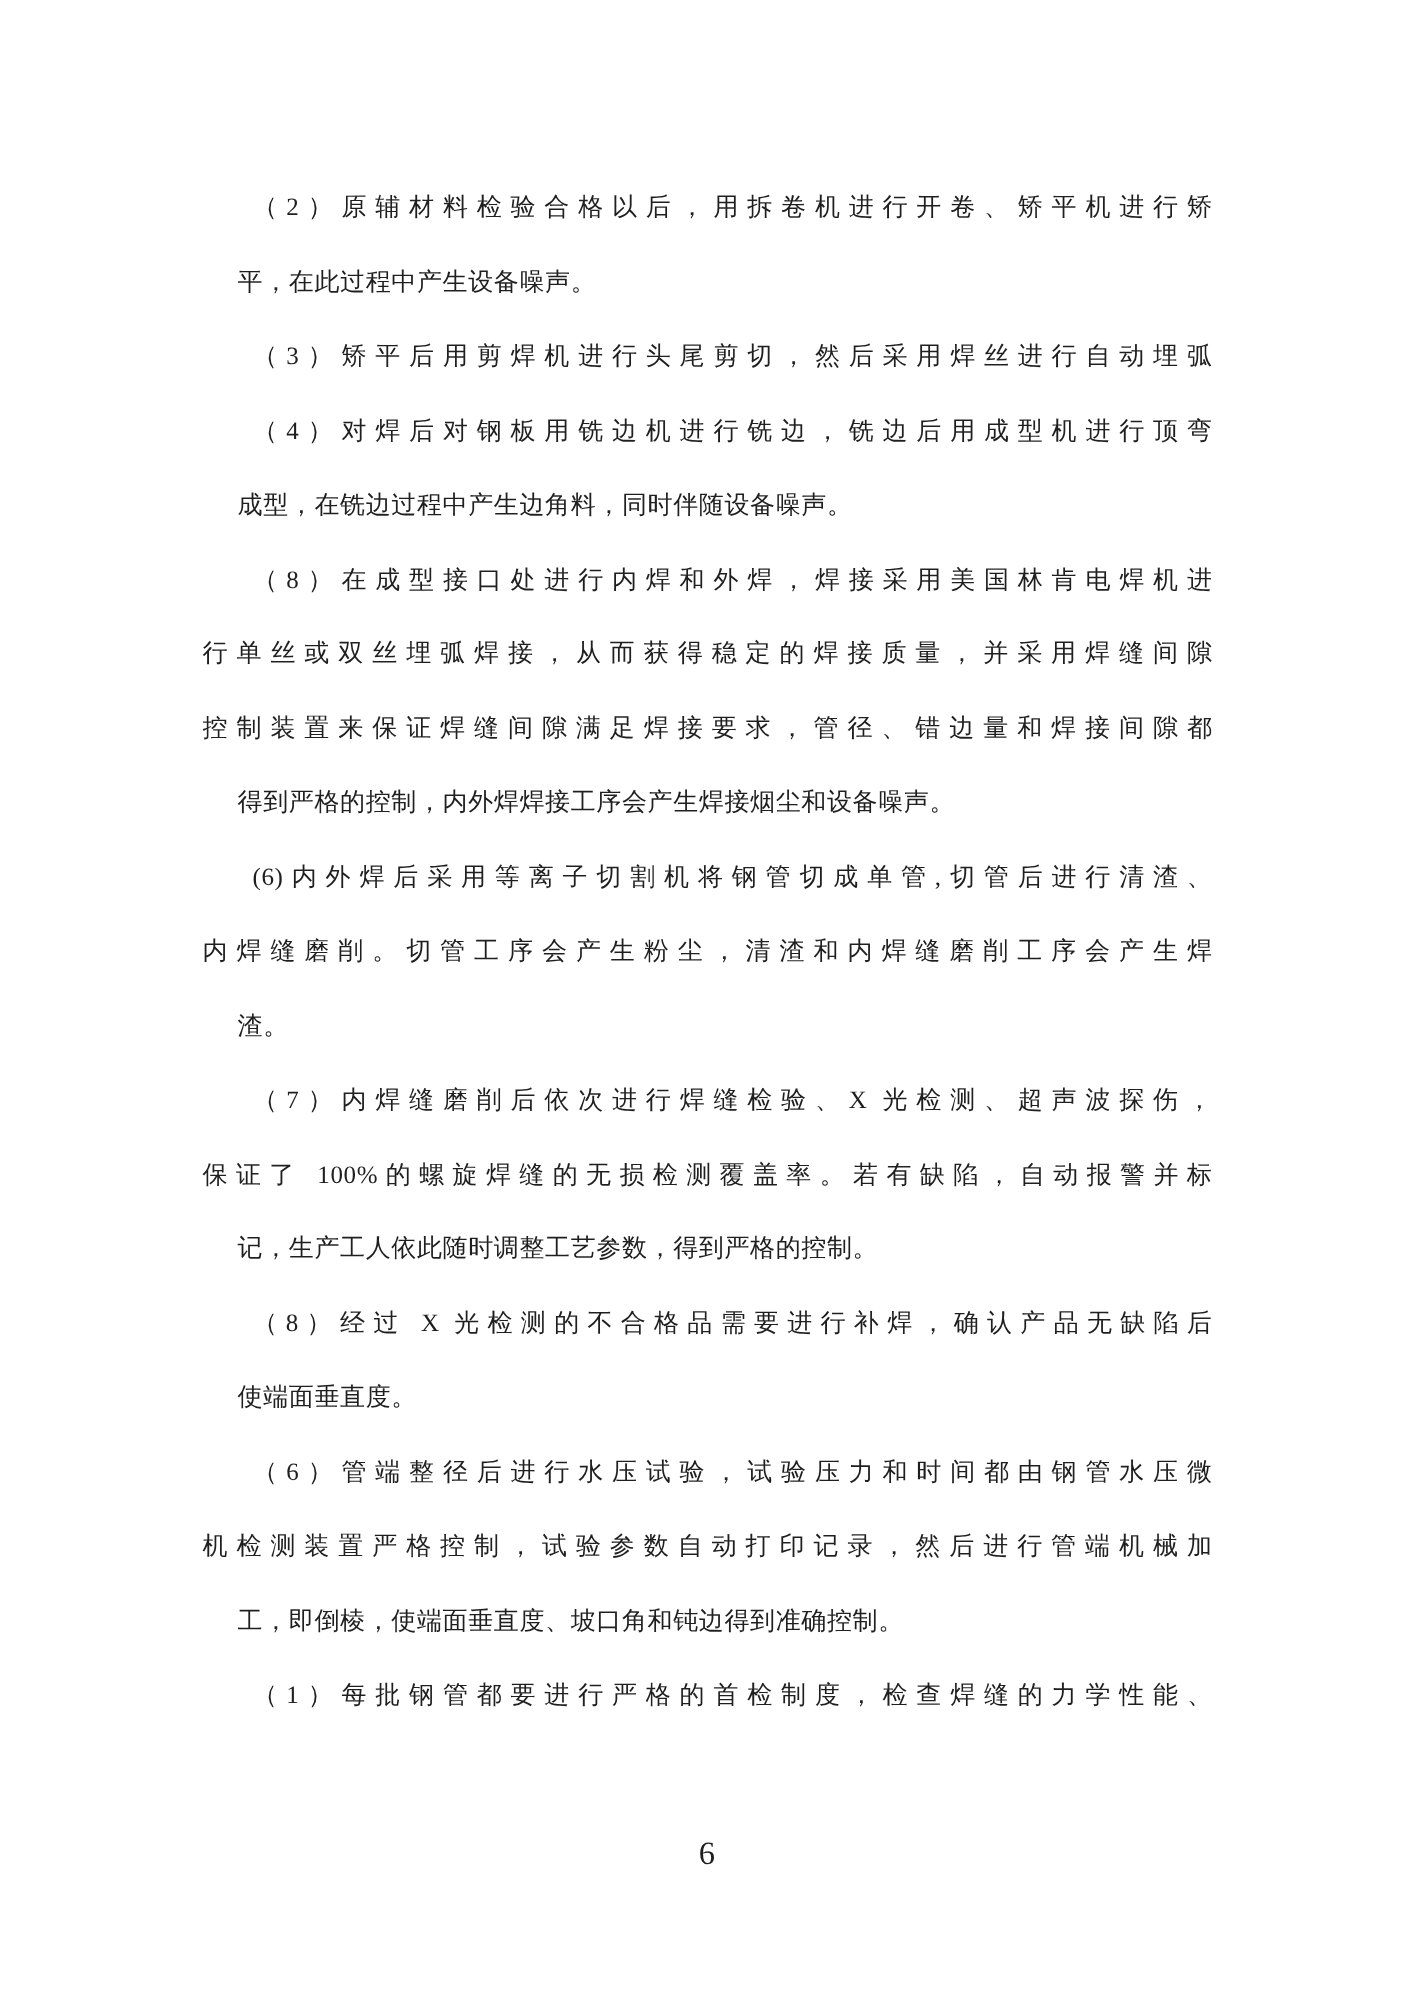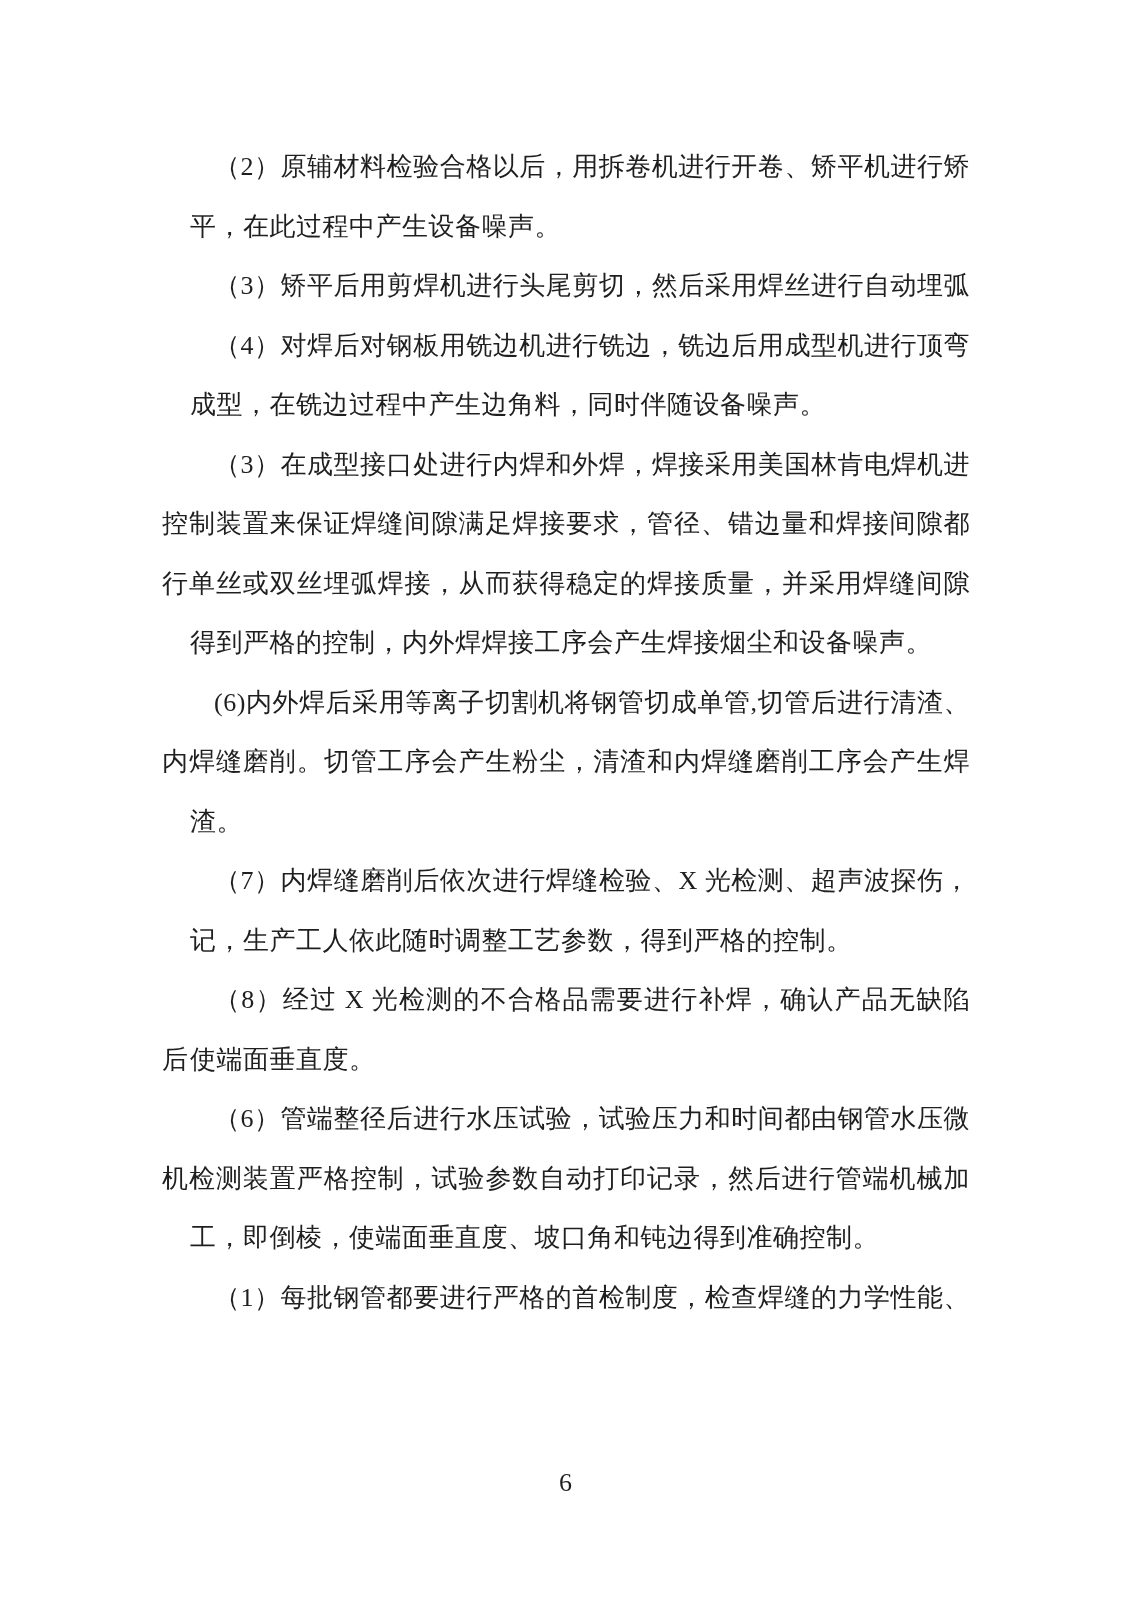--- a/index.html
+++ b/index.html
@@ -14,21 +14,21 @@
     background: #ffffff;
     font-family: "Liberation Serif", "DejaVu Serif", serif;
     color: #1f1f1f;
     overflow: hidden;
   }
   .content {
     position: absolute;
     left: 162px;
     top: 137px;
     width: 808px;
-    font-size: 26px;
+    font-size: 20px;
   }
   .para {
     margin: 0;
     padding: 0;
   }
   .doc-line {
     height: 59.5px;
     line-height: 59.5px;
     overflow: visible;
     text-align: justify;
@@ -74,34 +74,35 @@
     <div class="para">
       <div class="doc-line first full">（3）矫平后用剪焊机进行头尾剪切，然后采用焊丝进行自动埋弧</div>
     </div>
 
     <div class="para">
       <div class="doc-line first full">（4）对焊后对钢板用铣边机进行铣边，铣边后用成型机进行顶弯</div>
       <div class="doc-line end">成型，在铣边过程中产生边角料，同时伴随设备噪声。</div>
     </div>
 
     <div class="para">
-      <div class="doc-line first full">（3）在成型接口处进行内焊和外焊，焊接采用美国林肯电焊机进</div>
+      <div class="doc-line first full">（8）在成型接口处进行内焊和外焊，焊接采用美国林肯电焊机进</div>
+      <div class="doc-line full">行单丝或双丝埋弧焊接，从而获得稳定的焊接质量，并采用焊缝间隙</div>
       <div class="doc-line full">控制装置来保证焊缝间隙满足焊接要求，管径、错边量和焊接间隙都</div>
-      <div class="doc-line full">行单丝或双丝埋弧焊接，从而获得稳定的焊接质量，并采用焊缝间隙</div>
       <div class="doc-line end">得到严格的控制，内外焊焊接工序会产生焊接烟尘和设备噪声。</div>
     </div>
 
     <div class="para">
       <div class="doc-line first full">(6)内外焊后采用等离子切割机将钢管切成单管,切管后进行清渣、</div>
       <div class="doc-line full">内焊缝磨削。切管工序会产生粉尘，清渣和内焊缝磨削工序会产生焊</div>
       <div class="doc-line end">渣。</div>
     </div>
 
     <div class="para">
       <div class="doc-line first full">（7）内焊缝磨削后依次进行焊缝检验、X 光检测、超声波探伤，</div>
+      <div class="doc-line full">保证了 100%的螺旋焊缝的无损检测覆盖率。若有缺陷，自动报警并标</div>
       <div class="doc-line end">记，生产工人依此随时调整工艺参数，得到严格的控制。</div>
     </div>
 
     <div class="para">
       <div class="doc-line first full">（8）经过 X 光检测的不合格品需要进行补焊，确认产品无缺陷后</div>
       <div class="doc-line end">使端面垂直度。</div>
     </div>
 
     <div class="para">
       <div class="doc-line first full">（6）管端整径后进行水压试验，试验压力和时间都由钢管水压微</div>

